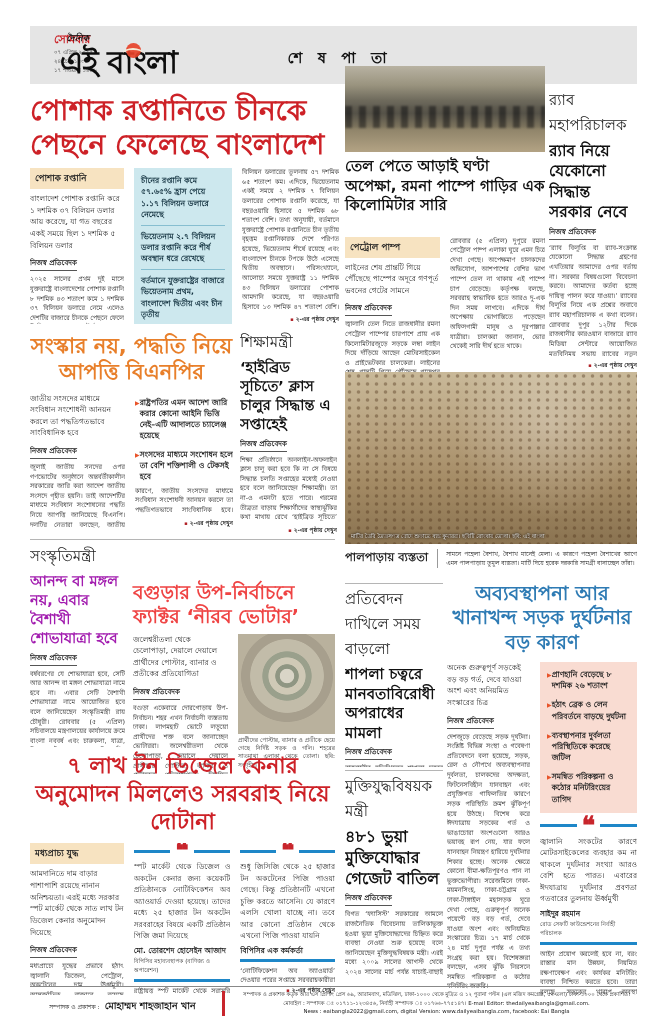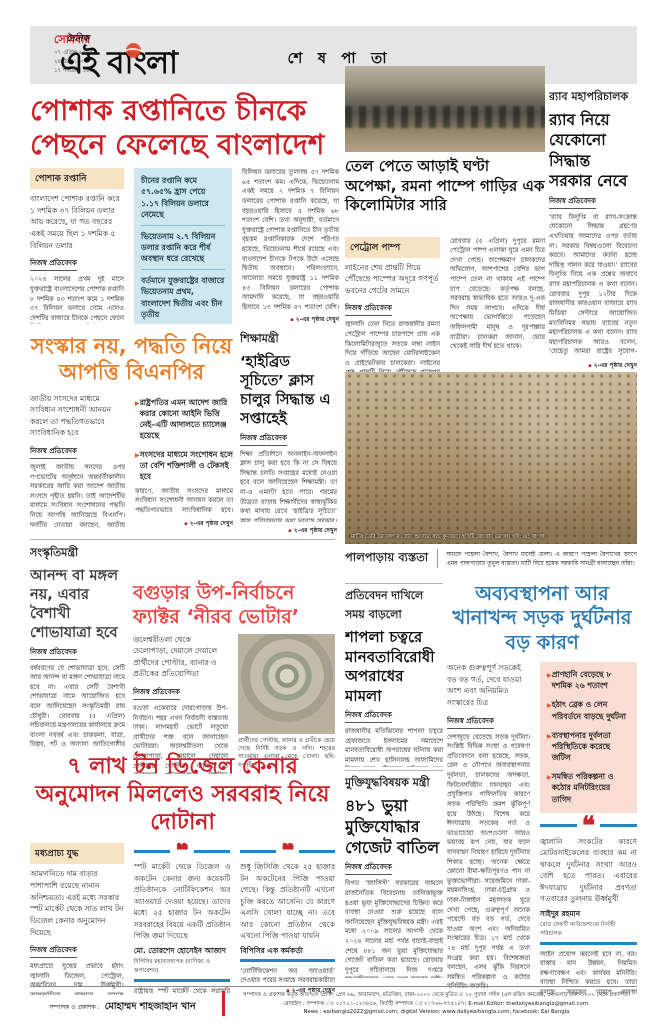--- a/index.html
+++ b/index.html
@@ -15,21 +15,21 @@
   .brand-prefix{display:block;font-size:9px;font-weight:bold;font-style:italic;color:#111;margin-right:88px;}
   .brand-name{font-size:31px;font-weight:900;letter-spacing:-1px;color:#0d0d0d;line-height:1.05;}
   .sun{position:absolute;right:36px;top:12px;width:15px;height:15px;background:#e8432a;border-radius:50%;opacity:.92;}
   .sun::after{content:"";position:absolute;left:-3px;top:5px;width:20px;height:9px;border-top:2.5px solid #f7ead3;border-radius:50%;}
   
   h1,h2,h3{margin:0;padding:0;}
   .hl-red{color:#cd2127;}
   .hl-orange{color:#e87f2a;}
   .hl-blue{color:#2e7bb4;}
   .kbar{background:#f7e3c1;font-size:8.8px;font-weight:bold;padding:3px 5px;margin-bottom:4px;color:#222;}
-  .kicker{font-size:11px;font-weight:bold;color:#222;margin-bottom:3px;}
+  .kicker{font-size:15px;font-weight:normal;color:#222;margin-bottom:3px;}
   .byline{font-size:7px;font-weight:bold;display:inline-block;border-bottom:1px solid #555;
           padding-bottom:1px;margin:3px 0 4px;align-self:flex-start;}
   .sub{font-size:7.5px;line-height:1.55;margin-bottom:3px;color:#1c1c1c;}
   .bt{font-size:6.4px;line-height:1.5;text-align:justify;color:#1c1c1c;}
   .col{display:flex;flex-direction:column;overflow:hidden;}
   .fill{flex:1;overflow:hidden;}
   .cols{display:flex;gap:10px;}
   .cont{display:flex;justify-content:flex-end;align-items:center;gap:2px;font-size:5.8px;
         font-weight:bold;color:#222;margin-top:3px;}
   .cont .sq{color:#b02025;font-size:5px;}
@@ -197,21 +197,21 @@
     <div class="capt-label">পালপাড়ায় ব্যস্ততা</div>
     <div class="capt-text">সামনে পহেলা বৈশাখ, বৈশাখ মানেই মেলা। এ কারণে পহেলা বৈশাখের আগে এমন পালপাড়ায় তুমুল ব্যস্ততা। মাটি দিয়ে হরেক দরকারি সামগ্রী বানাচ্ছেন তাঁরা।</div>
   </div>
 
   <div class="abs rule-h" style="left:30px;top:539px;width:305px;"></div>
   <div class="abs rule-h" style="left:345px;top:583px;width:98px;"></div>
   <div class="abs rule-h" style="left:345px;top:770px;width:98px;"></div>
 
   <div class="abs col" style="left:30px;top:544px;width:95px;height:203px;">
     <div class="kicker">সংস্কৃতিমন্ত্রী</div>
-    <h2 style="font-size:14.5px;line-height:1.32;font-weight:800;color:#404040;">আনন্দ বা মঙ্গল নয়, এবার বৈশাখী শোভাযাত্রা হবে</h2>
+    <h2 style="font-size:14.5px;line-height:1.32;font-weight:800;color:#a21caf;">আনন্দ বা মঙ্গল নয়, এবার বৈশাখী শোভাযাত্রা হবে</h2>
     <span class="byline">নিজস্ব প্রতিবেদক</span>
     <div class="bt fill">বর্ষবরণের যে শোভাযাত্রা হবে, সেটি আর আনন্দ বা মঙ্গল শোভাযাত্রা নামে হবে না। এবার সেটি বৈশাখী শোভাযাত্রা নামে আয়োজিত হবে বলে জানিয়েছেন সংস্কৃতিমন্ত্রী রায় চৌধুরী। রোববার (৫ এপ্রিল) সচিবালয়ে মন্ত্রণালয়ের কার্যালয়ে ক্রমে বাংলা নববর্ষ এবং চারুকলা, যাত্রা, বিল্পব, পট ও অন্যান্য জাতিগোষ্ঠীর নববর্ষ ১৪৩২ উদযাপনের লক্ষ্যে আয়োজিত সভা শেষে সাংবাদিকদের এ কথা বলেন তিনি। সভায় উপস্থিত ছিলেন ঢাকা মেট্রোপলিটন পুলিশের কমিশনার, ঢাকা বিশ্ববিদ্যালয়ের উপাচার্য, কবি নজরুল ইউনিভার্সিটি, বাংলা একাডেমি, বাংলাদেশ জাতীয় জাদুঘর ও বাংলাদেশ শিল্পকলা একাডেমির মহাপরিচালকসহ সংশ্লিষ্ট বিভিন্ন প্রতিষ্ঠানের প্রতিনিধি।</div>
   </div>
 
   <div class="abs" style="left:133px;top:544px;width:202px;height:203px;">
     <h2 style="font-size:19px;line-height:1.25;font-weight:700;color:#ef4444;margin-top:37px;">বগুড়ার উপ-নির্বাচনে ফ্যাক্টর ‘নীরব ভোটার’</h2>
     <div class="cols" style="margin-top:5px;height:140px;">
       <div class="col" style="width:96px;">
         <div class="sub">জলেশ্বরীতলা থেকে চেলোপাড়া, দেয়ালে দেয়ালে প্রার্থীদের পোস্টার, ব্যানার ও প্রতীকের প্রতিযোগিতা</div>
         <span class="byline">নিজস্ব প্রতিবেদক</span>

